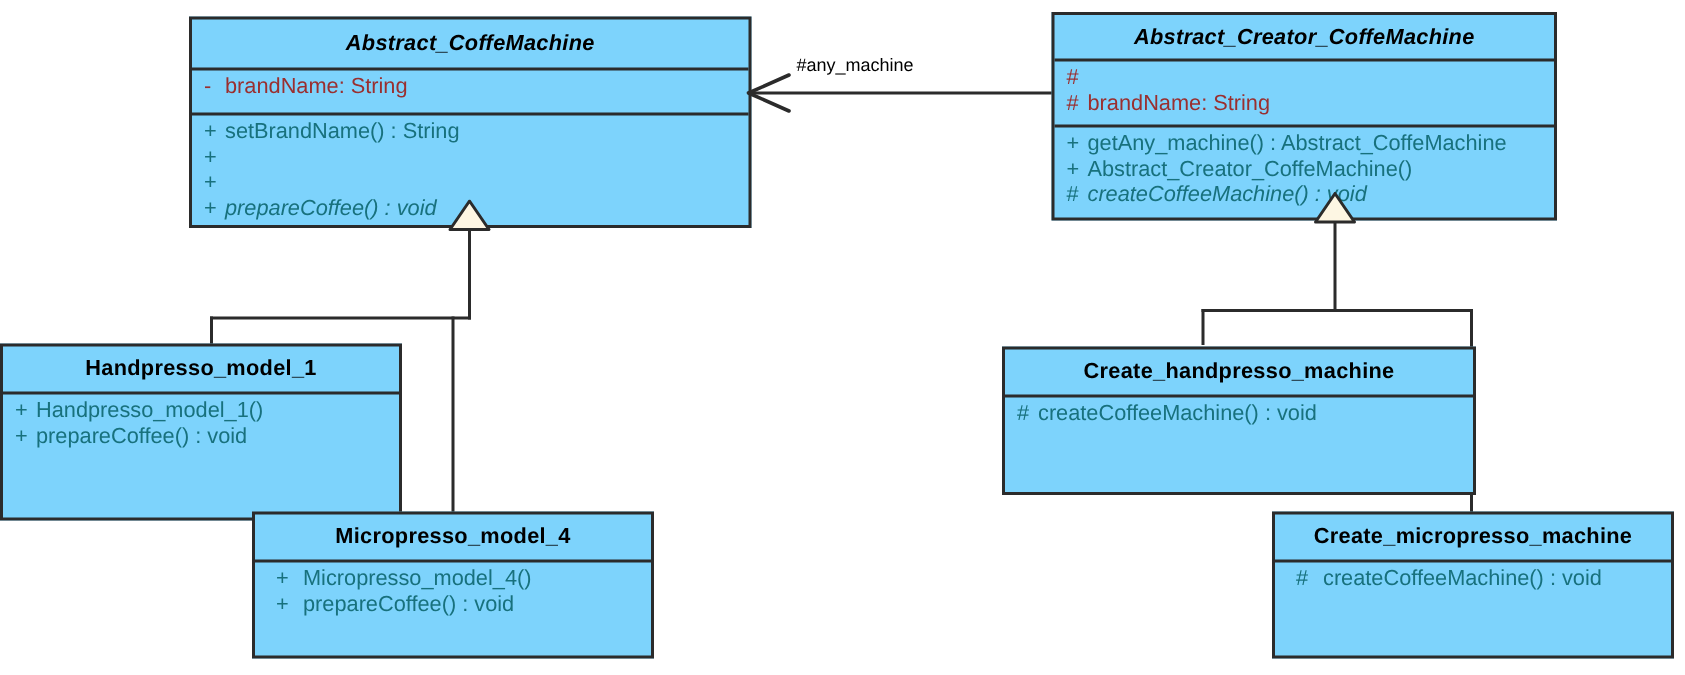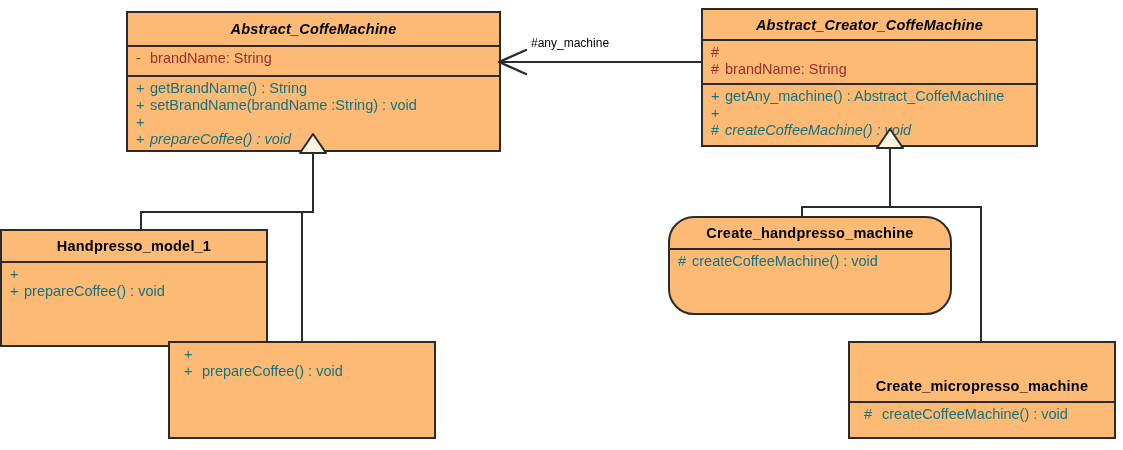--- a/index.html
+++ b/index.html
@@ -11,21 +11,21 @@
     position: relative;
     width: 1123px;
     height: 450px;
     background: #ffffff;
     overflow: hidden;
     font-family: "Liberation Sans", sans-serif;
   }
   .uml-class {
     position: absolute;
     box-sizing: border-box;
-    background: #fdba74;
+    background: #7dd3fc;
     border: 2px solid #2b2b2b;
     z-index: 5;
   }
   .uml-header {
     box-sizing: border-box;
     border-bottom: 2px solid #2b2b2b;
     text-align: center;
     font-weight: bold;
     font-size: 14.5px;
     color: #000000;
@@ -122,25 +122,24 @@
     <div class="uml-header abstract" style="height:34px;">Abstract_CoffeMachine</div>
     <div class="uml-section attrs" style="height:30px;">
       <div class="uml-row mem-attr">
         <span class="vis">-</span>
         <span>brandName:  String</span>
       </div>
     </div>
     <div class="uml-section ops">
       <div class="uml-row mem-op">
         <span class="vis">+</span>
-        <span>getBrandName() : String</span>
-      </div>
-      <div class="uml-row mem-op">
-        <span class="vis">+</span>
-        <span>setBrandName(brandName :String) : void</span>
+        <span>setBrandName() : String</span>
+      </div>
+      <div class="uml-row mem-op">
+        <span class="vis">+</span>
       </div>
       <div class="uml-row mem-op">
         <span class="vis">+</span>
       </div>
       <div class="uml-row mem-op">
         <span class="vis">+</span>
         <span class="mem-italic">prepareCoffee() : void</span>
       </div>
     </div>
   </div>
@@ -156,65 +155,69 @@
         <span>brandName:  String</span>
       </div>
     </div>
     <div class="uml-section ops">
       <div class="uml-row mem-op">
         <span class="vis">+</span>
         <span>getAny_machine() : Abstract_CoffeMachine</span>
       </div>
       <div class="uml-row mem-op">
         <span class="vis">+</span>
+        <span>Abstract_Creator_CoffeMachine()</span>
       </div>
       <div class="uml-row mem-op">
         <span class="vis">#</span>
         <span class="mem-italic">createCoffeeMachine() : void</span>
       </div>
     </div>
   </div>
 
   <div class="uml-class" style="left:0; top:229px; width:268px; height:118px;">
     <div class="uml-header" style="height:32px;">Handpresso_model_1</div>
     <div class="uml-section ops">
       <div class="uml-row mem-op">
         <span class="vis">+</span>
+        <span>Handpresso_model_1()</span>
       </div>
       <div class="uml-row mem-op">
         <span class="vis">+</span>
         <span>prepareCoffee() : void</span>
       </div>
     </div>
   </div>
 
   <div class="uml-class" style="left:168px; top:341px; width:268px; height:98px;">
+    <div class="uml-header" style="height:32px;">Micropresso_model_4</div>
     <div class="uml-section ops">
       <div class="uml-row mem-op">
         <span class="vis" style="width:32px;flex:0 0 32px;padding-left:14px;">+</span>
+        <span>Micropresso_model_4()</span>
       </div>
       <div class="uml-row mem-op">
         <span class="vis" style="width:32px;flex:0 0 32px;padding-left:14px;">+</span>
         <span>prepareCoffee() : void</span>
       </div>
     </div>
   </div>
 
-  <div class="uml-class" style="left:668px; top:216px; width:284px; height:99px;border-radius:26px;">
+  <div class="uml-class" style="left:668px; top:231px; width:316px; height:99px;">
     <div class="uml-header" style="height:32px;">Create_handpresso_machine</div>
     <div class="uml-section ops">
       <div class="uml-row mem-op">
         <span class="vis">#</span>
         <span>createCoffeeMachine() : void</span>
       </div>
     </div>
   </div>
 
   <div class="uml-class" style="left:848px; top:341px; width:268px; height:98px;">
-    <div class="uml-header" style="height:32px;margin-top:28px;">Create_micropresso_machine</div>
+    <div class="uml-header" style="height:32px;">Create_micropresso_machine</div>
     <div class="uml-section ops">
       <div class="uml-row mem-op">
         <span class="vis" style="width:32px;flex:0 0 32px;padding-left:14px;">#</span>
         <span>createCoffeeMachine() : void</span>
       </div>
     </div>
   </div>
 
 </div>
 

